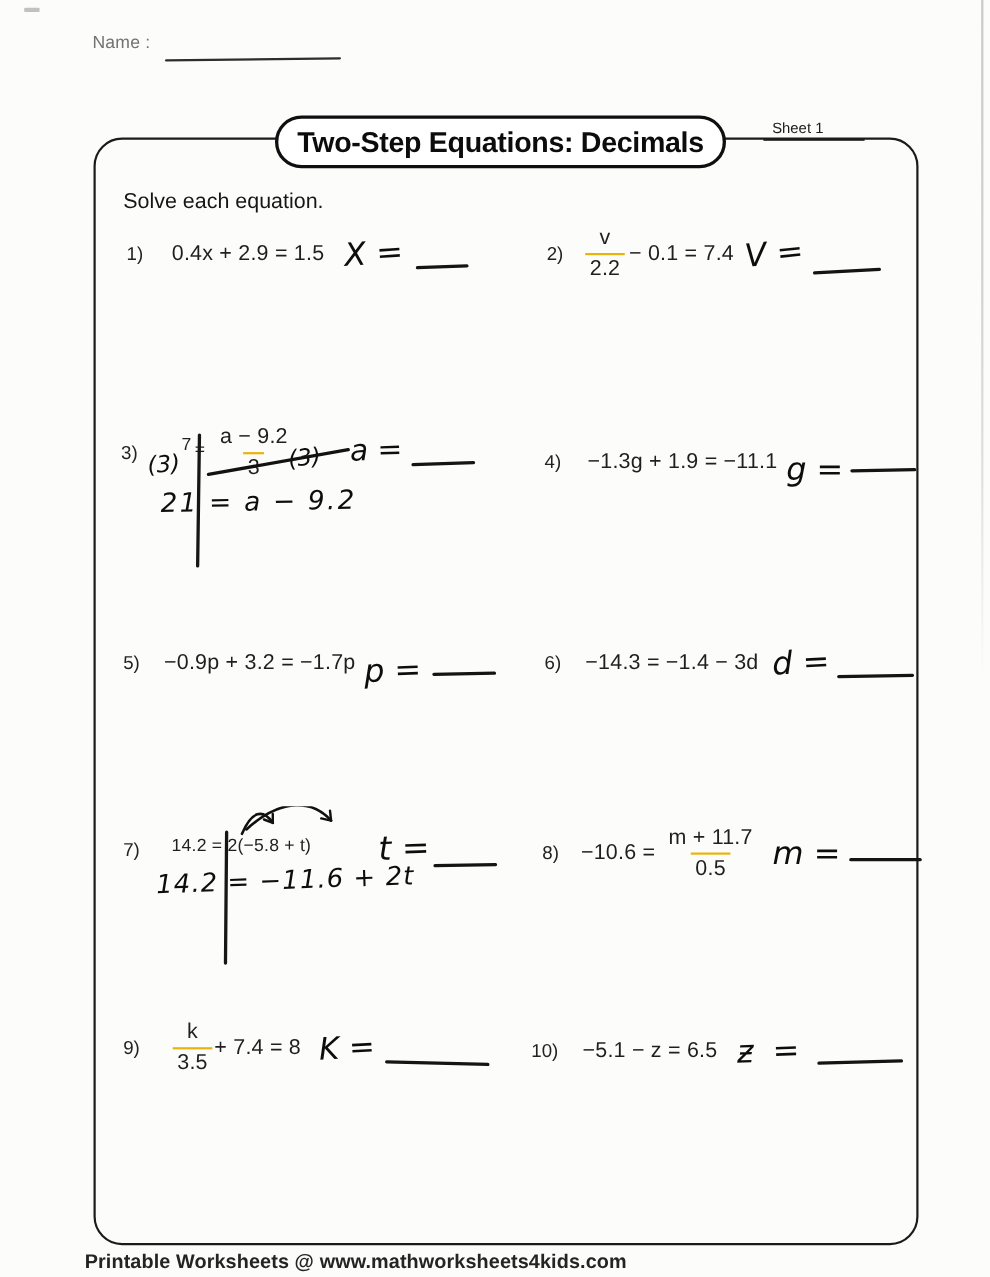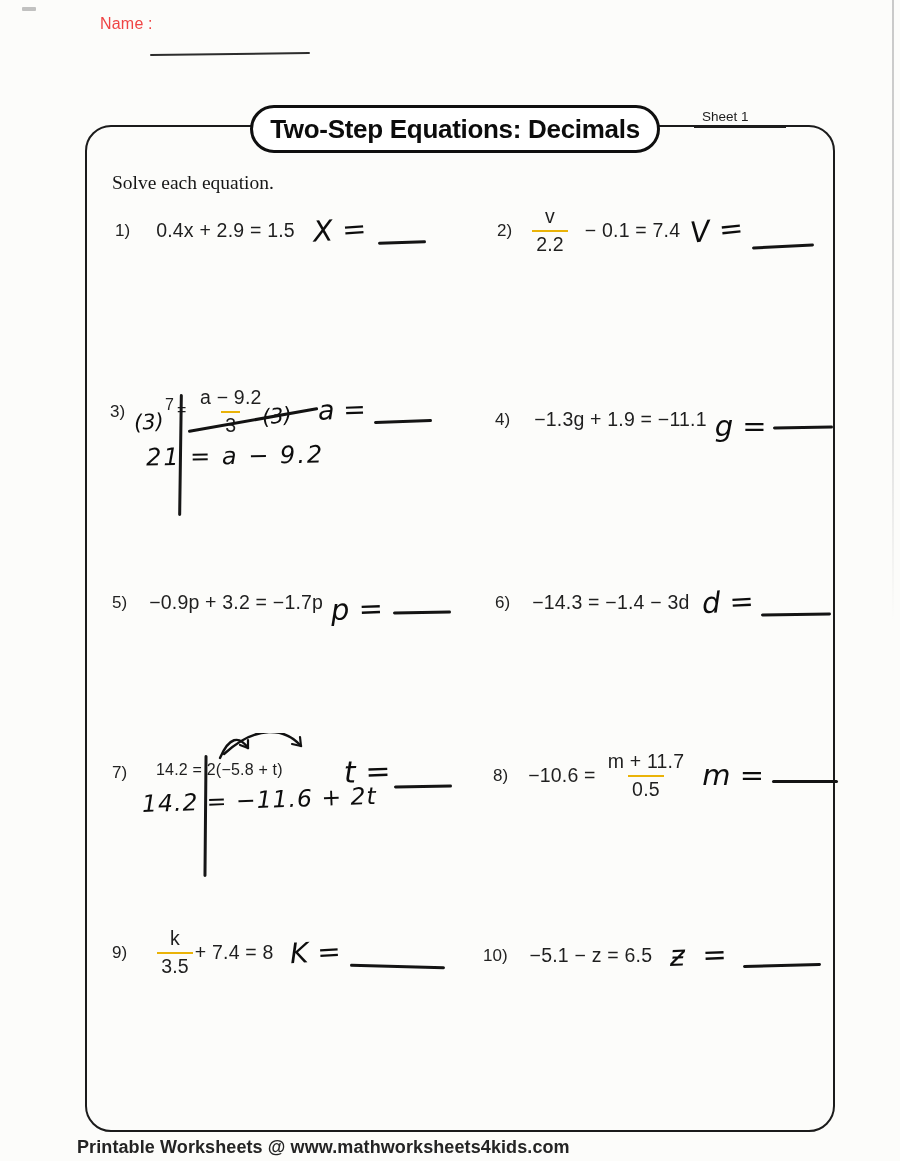--- a/index.html
+++ b/index.html
@@ -11,37 +11,37 @@
   .printed { color:#1f1f1f; letter-spacing:0.2px; }
   .abs { position:absolute; }
 
   
   .artifact-tl { position:absolute; left:22px; top:7px; width:14px; height:4px;
     background:#8f8f8f; opacity:.55; border-radius:1px; }
   .artifact-edge { position:absolute; left:892px; top:0; width:2px; height:620px;
     background:linear-gradient(#bdbdbd 0%, #c6c6c6 40%, #d9d9d9 70%, rgba(220,220,220,0)); opacity:.8; }
 
   
-  .name-label { position:absolute; left:84px; top:15px; font-size:16px; color:#ef4444;margin-left:16px; }
+  .name-label { position:absolute; left:84px; top:31px; font-size:16px; color:#737373; }
   .name-line { position:absolute; left:150px; top:53px; width:160px; height:2px;
     background:#2d2d2d; transform:rotate(-0.7deg); border-radius:2px; }
 
   
   .frame { position:absolute; left:85px; top:125px; width:746px; height:1003px;
     border:2.5px solid #1b1b1b; border-radius:26px; }
 
   
   .title-banner { position:absolute; left:250px; top:105px; width:404px; height:42px;
     background:#ffffff; border:3px solid #0f0f0f; border-radius:24px; z-index:3;
     display:flex; align-items:center; justify-content:center;
     font-size:26px; font-weight:bold; letter-spacing:-0.3px; color:#0c0c0c; }
   .sheet-label { position:absolute; left:702px; top:109px; font-size:13.5px; color:#1c1c1c; z-index:4; }
   .sheet-line { position:absolute; left:694px; top:126px; width:92px; height:2px; background:#1c1c1c; z-index:4; }
 
-  .instruction { position:absolute; left:112px; top:172px; font-size:19.5px; color:#161616;font-family:Liberation Serif, serif; }
+  .instruction { position:absolute; left:112px; top:172px; font-size:19.5px; color:#161616; }
 
   
   .prob { position:absolute; display:flex; align-items:center; font-size:19.5px; }
   .pnum { font-size:17px; color:#222; }
   .frac { display:inline-flex; flex-direction:column; align-items:center; line-height:1; font-size:19.5px; }
   .frac .fnum { padding:0 4px 3px; }
   .frac .fden { border-top:2px solid #eab308; padding:3px 4px 0; }
 
   
   .hw { font-family:"DejaVu Sans", sans-serif; font-style:italic; color:#0d0d0d; line-height:1; }
@@ -78,21 +78,21 @@
     <span class="hw" style="margin-left:18px; font-size:29px; transform:rotate(-4deg);">X =</span>
     <span class="ans-line" style="margin-left:12px; width:48px; transform:translateY(12px) rotate(-2deg);"></span>
   </div>
 
   <div class="prob" style="left:497px; top:207px;">
     <span class="pnum" style="margin-right:20px;">2)</span>
     <span class="frac printed">
       <span class="fnum">v</span>
       <span class="fden">2.2</span>
     </span>
-    <span class="printed" style="margin-left:17px;">− 0.1 = 7.4</span>
+    <span class="printed" style="margin-left:4px;">− 0.1 = 7.4</span>
     <span class="hw" style="margin-left:10px; font-size:29px; transform:rotate(-6deg);">V =</span>
     <span class="ans-line" style="margin-left:8px; width:62px; transform:translateY(16px) rotate(-3deg);"></span>
   </div>
 
   <div class="abs" style="left:110px; top:388px; width:370px; height:140px;">
     <span class="pnum abs" style="left:0; top:14px;">3)</span>
     <span class="hw abs" style="left:24px; top:24px; font-size:21px; transform:rotate(-4deg);">(3)</span>
     <span class="printed abs" style="left:55px; top:8px;">7</span>
     <span class="printed abs" style="left:67px; top:13px;">=</span>
     <span class="frac printed abs" style="left:86px; top:0;text-align:right;">

